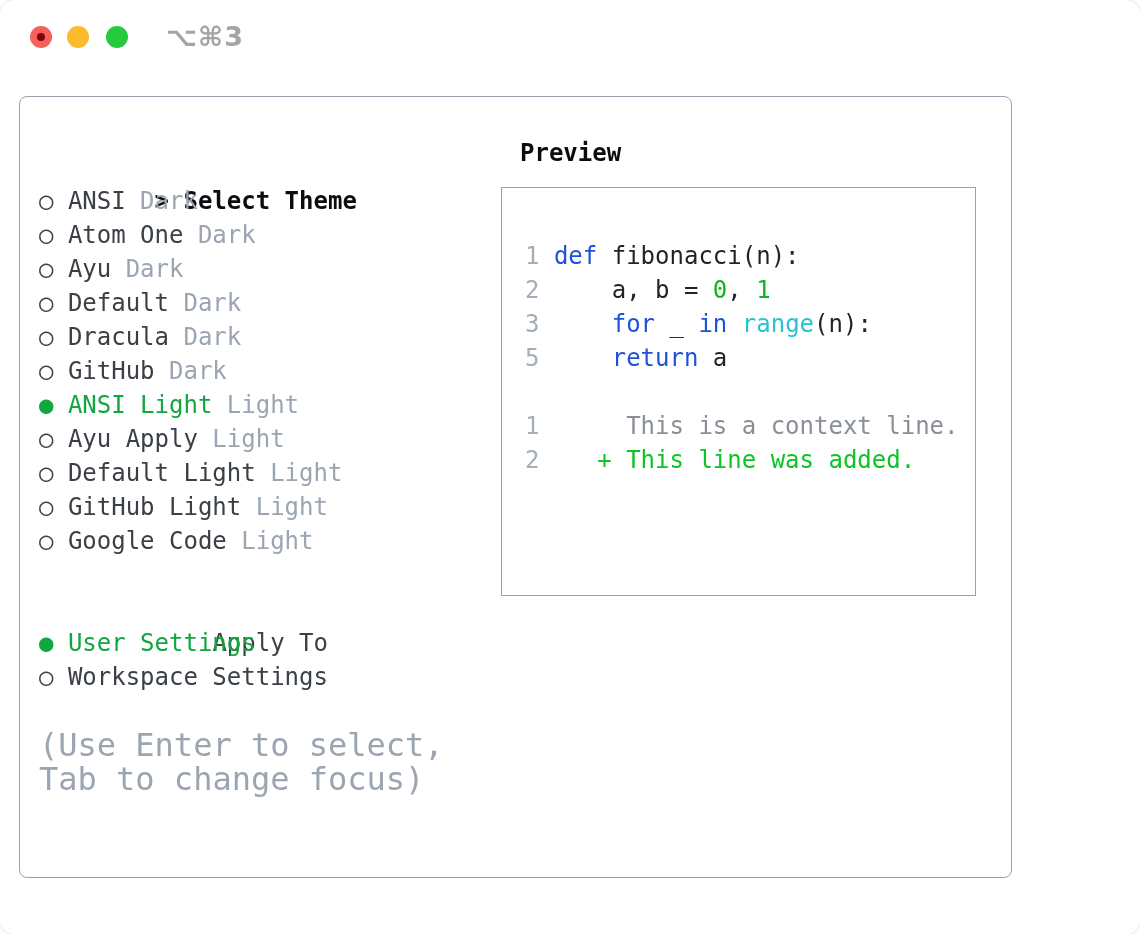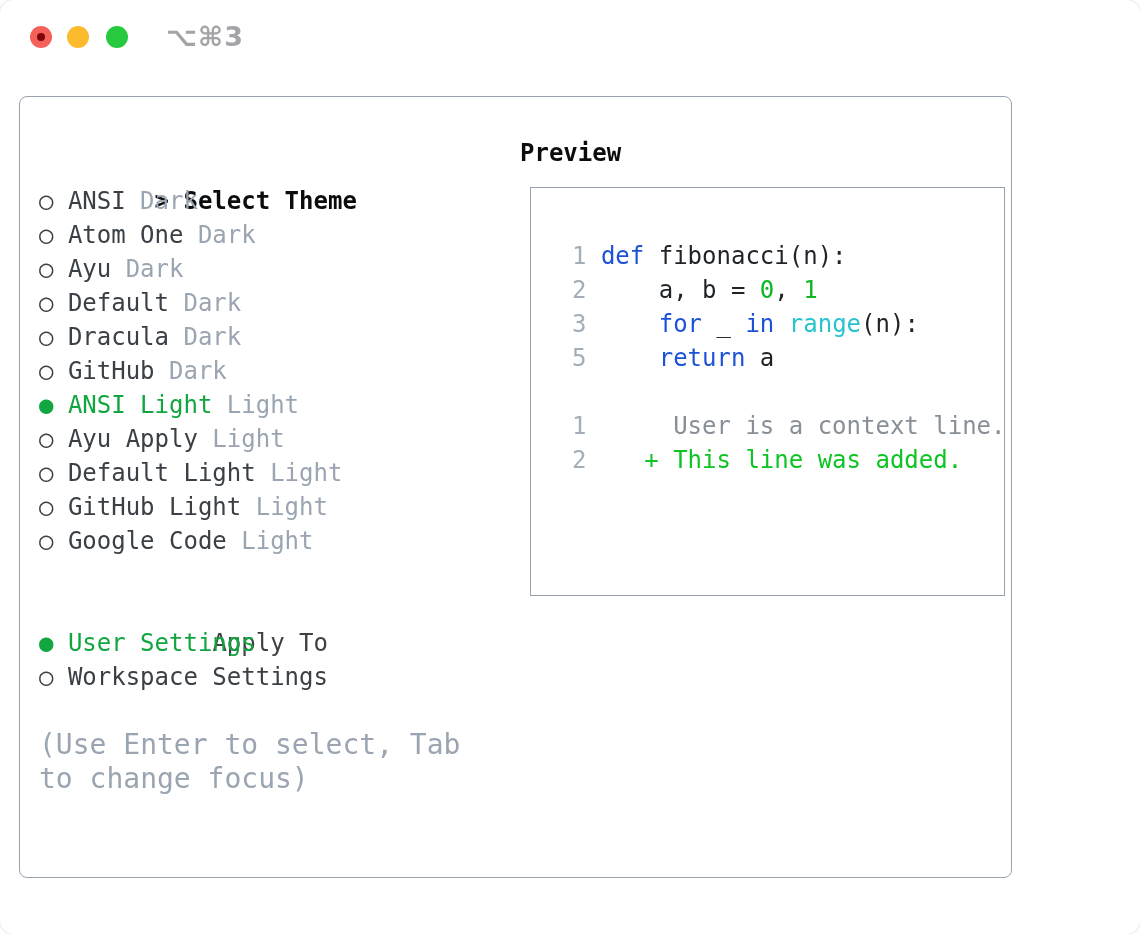--- a/index.html
+++ b/index.html
@@ -45,31 +45,31 @@
   .bullet.sel { color: var(--accent-green); }
   .name { margin-left: 1ch; color: var(--name-fg); }
   .name.sel { color: var(--accent-green); }
   .tag { margin-left: 1ch; color: var(--muted-gray); }
   .heading-row .bullet, .heading-row .name { color: #0b0c0d; font-weight: 700; }
   
   .left-col { position: absolute; left: 19px; top: 53px; width: 440px; }
   .apply-section { margin-top: 34px; }
   .help {
     margin-top: 34px; width: 430px;
-    font-size: 28px; line-height: 34px;
+    font-size: 32px; line-height: 34px;
     color: var(--muted-gray);
   }
   
   .right-col { position: absolute; left: 481px; top: 39px; }
   .preview-title { height: 34px; line-height: 34px; font-size: 24px; font-weight: 700; color: #0b0c0d; padding-left: 19px; }
   .preview-box {
-    margin-left: 29px; margin-top: 17px;
+    margin-top: 17px;
     width: 475px; height: 409px;
     border: 1.5px solid var(--border-gray);
-    padding: 17px 0 0 41px;
+    padding: 17px 0 0 23px;
     overflow: hidden;
     background: #fff;
   }
   .pline { height: 34px; line-height: 34px; font-size: 24px; white-space: pre; }
   .tok-num     { color: var(--line-number-gray); }
   .tok-fg      { color: var(--code-fg); }
   .tok-blue    { color: var(--code-blue); }
   .tok-green   { color: var(--code-green); }
   .tok-cyan    { color: var(--code-cyan); }
   .tok-red     { color: var(--diff-red); }
@@ -125,20 +125,20 @@
     <div class="right-col">
       <div class="preview-title">Preview</div>
       <div class="preview-box">
         <div>
             <div class="pline"></div>
             <div class="pline"><span class="tok-num">1 </span><span class="tok-blue">def</span><span class="tok-fg"> fibonacci(n):</span></div>
             <div class="pline"><span class="tok-num">2 </span><span class="tok-fg">    a, b = </span><span class="tok-green">0</span><span class="tok-fg">, </span><span class="tok-green">1</span></div>
             <div class="pline"><span class="tok-num">3 </span><span class="tok-fg">    </span><span class="tok-blue">for</span><span class="tok-fg"> _ </span><span class="tok-blue">in</span><span class="tok-fg"> </span><span class="tok-cyan">range</span><span class="tok-fg">(n):</span></div>
             <div class="pline"><span class="tok-num">5 </span><span class="tok-fg">    </span><span class="tok-blue">return</span><span class="tok-fg"> a</span></div>
             <div class="pline"></div>
-            <div class="pline"><span class="tok-num">1</span><span class="tok-context">      User is a context line.</span></div>
+            <div class="pline"><span class="tok-num">1</span><span class="tok-context">      This is a context line.</span></div>
             <div class="pline"><span class="tok-num">2</span><span class="tok-fg">    </span><span class="tok-added">+ This line was added.</span></div>
           </div>
       </div>
     </div>
 
   </div>
 </div>
 
 </body></html>

